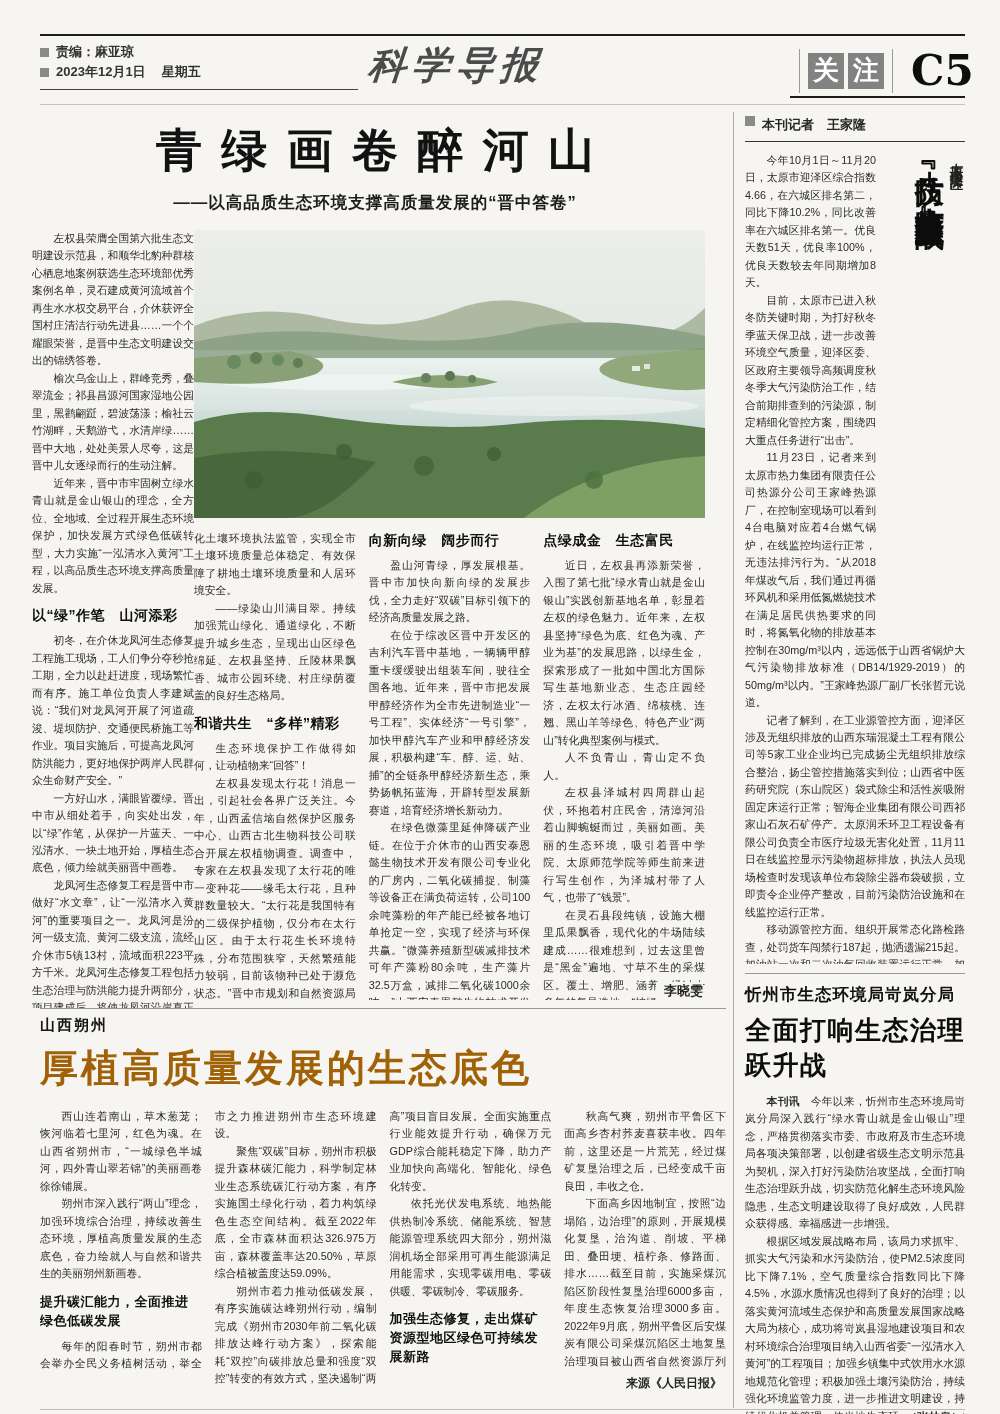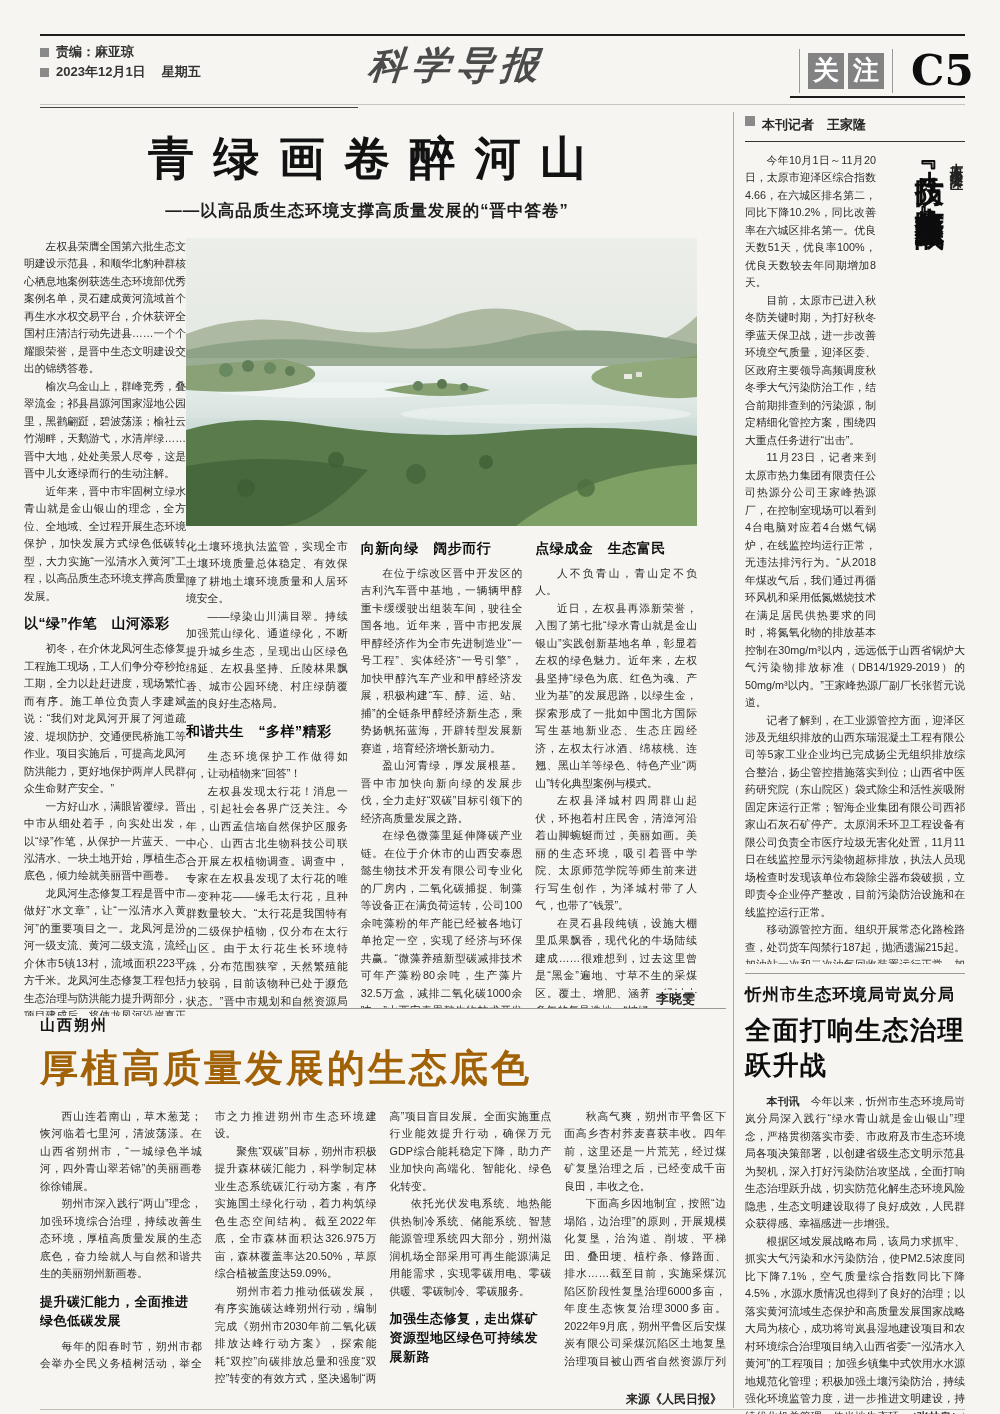--- a/index.html
+++ b/index.html
@@ -1,41 +1,41 @@
 <!DOCTYPE html>
 <html><head>
 <meta charset="utf-8">
 <style>
   html,body{margin:0;padding:0;background:#e8e7e4;}
   .page{position:relative;width:1000px;height:1414px;background:#f6f5f1;overflow:hidden;
         font-family:"Liberation Sans",sans-serif;color:#262626;}
   
   .rule-top{position:absolute;left:40px;right:35px;top:34px;height:2px;background:#1c1c1c;}
-  .ed-block{position:absolute;left:40px;top:42px;width:318px;border-bottom:1px solid #444;padding-bottom:25px;}
+  .ed-block{position:absolute;left:40px;top:42px;width:318px;border-bottom:1px solid #444;padding-bottom:7px;}
   .ed-row{font-size:13px;font-weight:700;color:#333;line-height:1.55;display:flex;align-items:center;}
   .sq{display:inline-block;width:9px;height:9px;background:#8a8a8a;margin-right:7px;flex:0 0 auto;}
   .wk{margin-left:16px;}
   .masthead{position:absolute;left:368px;top:40px;font-family:"DejaVu Serif",serif;font-style:italic;
             font-weight:bold;font-size:38px;color:#4b4b4b;letter-spacing:6px;transform:skewX(-5deg);}
   .section-area{position:absolute;left:793px;top:46px;display:flex;align-items:center;}
   .vline{width:1px;height:44px;background:#999;margin:0 6px;}
   .sec-box{width:36px;height:36px;background:#828282;color:#fff;font-weight:900;font-size:26px;
            display:flex;align-items:center;justify-content:center;margin:0 2px;}
   .page-no{font-family:"DejaVu Serif",serif;font-weight:bold;font-size:42px;color:#0e0e0e;margin-left:12px;}
   .sec-underline{position:absolute;left:790px;width:175px;top:96px;height:2px;background:#1c1c1c;}
   .header-underline{position:absolute;left:40px;right:35px;top:104px;height:1px;background:#c6c4bf;}
   .vdiv{position:absolute;left:733px;top:112px;height:1296px;width:1px;background:#adaba6;}
   .hdiv-left{position:absolute;left:40px;width:686px;top:1008px;height:1px;background:#9b9995;}
   .rule-bottom{position:absolute;left:40px;right:35px;top:1409px;height:1px;background:#bdbbb6;}
   
   .p{margin:0;text-indent:2em;font-size:10.8px;line-height:1.62;text-align:justify;color:#2b2b2b;}
   .p.cont{text-indent:0;}
   .sub{font-size:14px;font-weight:800;margin:10px 0 7px;letter-spacing:0.5px;color:#101010;}
   
-  .main{position:absolute;left:24px;top:116px;width:686px;height:892px;margin-top:8px;}
+  .main{position:absolute;left:32px;top:116px;width:686px;height:892px;}
   .main h1{margin:4px 0 10px;text-align:center;font-size:46px;font-weight:900;color:#121212;
            letter-spacing:0.42em;padding-left:0.42em;}
   .subtitle{text-align:center;font-size:16.5px;font-weight:700;letter-spacing:1px;color:#1d1d1d;}
   .m-body{display:flex;gap:0;margin-top:16px;}
   .m-col1{width:162px;height:778px;overflow:hidden;flex:0 0 auto;}
   .m-right{width:511px;flex:0 0 auto;}
   .photo{width:511px;height:288px;overflow:hidden;background:#dfe5e0;}
   .m-cols{display:flex;gap:13px;margin-top:12px;height:470px;overflow:hidden;position:relative;}
   .m-col{flex:1;height:100%;overflow:hidden;}
   .m-col .sub:first-child{margin-top:2px;}
@@ -55,21 +55,21 @@
   .xz-head{font-size:26px;font-weight:900;letter-spacing:1.5px;color:#0d0d0d;margin:7px 0 10px;}
   .xz-body{height:332px;overflow:hidden;position:relative;}
   .xz-sign{position:absolute;right:2px;bottom:0;font-weight:800;font-size:11.5px;background:#f6f5f1;padding-left:8px;}
   .lead-label{font-weight:800;}
   
   .sz{position:absolute;left:40px;top:1016px;width:686px;height:392px;}
   .sz-kicker{font-size:15px;font-weight:800;letter-spacing:2px;color:#161616;}
   .sz-head{font-size:38px;font-weight:900;letter-spacing:3px;margin:8px 0 14px;color:#a16207;}
   .sz-body{height:290px;column-count:4;column-gap:13px;overflow:hidden;}
   .sz-body .sub{font-size:13px;line-height:1.45;}
-  .sz-source{position:absolute;right:4px;bottom:0;font-weight:800;font-size:12px;background:#f6f5f1;padding-left:8px;}
+  .sz-source{position:absolute;right:4px;bottom:16px;font-weight:800;font-size:12px;background:#f6f5f1;padding-left:8px;}
 </style>
 </head>
 <body>
 
 <div class="page">
 
   <div class="rule-top"></div>
   <div class="ed-block">
     <div class="ed-row">
       <span class="sq"></span>
@@ -153,28 +153,28 @@
         <div class="m-cols">
           <div class="m-col">
               <p class="p cont">化土壤环境执法监管，实现全市土壤环境质量总体稳定、有效保障了耕地土壤环境质量和人居环境安全。</p>
               <p class="p">——绿染山川满目翠。持续加强荒山绿化、通道绿化，不断提升城乡生态，呈现出山区绿色绵延、左权县坚持、丘陵林果飘香、城市公园环绕、村庄绿荫覆盖的良好生态格局。</p>
               <h3 class="sub">和谐共生　“多样”精彩</h3>
               <p class="p">生态环境保护工作做得如何，让动植物来“回答”！</p>
               <p class="p">左权县发现太行花！消息一出，引起社会各界广泛关注。今年，山西孟信垴自然保护区服务中心、山西古北生物科技公司联合开展左权植物调查。调查中，专家在左权县发现了太行花的唯一变种花——缘毛太行花，且种群数量较大。“太行花是我国特有的二级保护植物，仅分布在太行山区。由于太行花生长环境特殊，分布范围狭窄，天然繁殖能力较弱，目前该物种已处于濒危状态。”晋中市规划和自然资源局林草中心工作人员赵雅峰介绍，太行花的发现标志着晋中市、左权县生态环境持续向好发展，生物多样性得到有效保护。</p>
             </div>
           <div class="m-col">
               <h3 class="sub">向新向绿　阔步而行</h3>
+              <p class="p">盈山河青绿，厚发展根基。晋中市加快向新向绿的发展步伐，全力走好“双碳”目标引领下的经济高质量发展之路。</p>
               <p class="p">在位于综改区晋中开发区的吉利汽车晋中基地，一辆辆甲醇重卡缓缓驶出组装车间，驶往全国各地。近年来，晋中市把发展甲醇经济作为全市先进制造业“一号工程”、实体经济“一号引擎”，加快甲醇汽车产业和甲醇经济发展，积极构建“车、醇、运、站、捕”的全链条甲醇经济新生态，乘势扬帆拓蓝海，开辟转型发展新赛道，培育经济增长新动力。</p>
-              <p class="p">盈山河青绿，厚发展根基。晋中市加快向新向绿的发展步伐，全力走好“双碳”目标引领下的经济高质量发展之路。</p>
               <p class="p">在绿色微藻里延伸降碳产业链。在位于介休市的山西安泰恩懿生物技术开发有限公司专业化的厂房内，二氧化碳捕捉、制藻等设备正在满负荷运转，公司100余吨藻粉的年产能已经被各地订单抢定一空，实现了经济与环保共赢。“微藻养殖新型碳减排技术可年产藻粉80余吨，生产藻片32.5万盒，减排二氧化碳1000余吨。”山西安泰恩懿生物技术开发有限公司技术员于杰说。</p>
             </div>
           <div class="m-col">
               <h3 class="sub">点绿成金　生态富民</h3>
+              <p class="p">近日，左权县再添新荣誉，入围了第七批“绿水青山就是金山银山”实践创新基地名单，彰显着左权的绿色魅力。近年来，左权县坚持“绿色为底、红色为魂、产业为基”的发展思路，以绿生金，探索形成了一批如中国北方国际写生基地新业态、生态庄园经济，左权太行冰酒、绵核桃、连翘、黑山羊等绿色、特色产业“两山”转化典型案例与模式。</p>
               <p class="p">人不负青山，青山定不负人。</p>
-              <p class="p">近日，左权县再添新荣誉，入围了第七批“绿水青山就是金山银山”实践创新基地名单，彰显着左权的绿色魅力。近年来，左权县坚持“绿色为底、红色为魂、产业为基”的发展思路，以绿生金，探索形成了一批如中国北方国际写生基地新业态、生态庄园经济，左权太行冰酒、绵核桃、连翘、黑山羊等绿色、特色产业“两山”转化典型案例与模式。</p>
               <p class="p">左权县泽城村四周群山起伏，环抱着村庄民舍，清漳河沿着山脚蜿蜒而过，美丽如画。美丽的生态环境，吸引着晋中学院、太原师范学院等师生前来进行写生创作，为泽城村带了人气，也带了“钱景”。</p>
               <p class="p">在灵石县段纯镇，设施大棚里瓜果飘香，现代化的牛场陆续建成……很难想到，过去这里曾是“黑金”遍地、寸草不生的采煤区。覆土、增肥、涵养，经过十多年的复垦造地，“披绿生金”变良田，灵石县用实际行动书写了废弃矿山重生记，现已造出连片良田2万余亩。目前，复垦区已经形成设施农业、牧草种植和奶牛养殖三大产业，实现生态效益、社会效益和经济效益的共赢。</p>
             </div>
           <div class="author">李晓雯</div>
         </div>
       </div>
     </div>
   </section>
 
   <aside class="right-col">
@@ -206,21 +206,21 @@
           </div>
         <div class="xz-sign">（张林泉）</div>
       </div>
     </section>
   </aside>
 
   <section class="sz">
     <div class="sz-kicker">山西朔州</div>
     <div class="sz-head">厚植高质量发展的生态底色</div>
     <div class="sz-body">
-        <p class="p">西山连着南山，草木葱茏；恢河临着七里河，清波荡漾。在山西省朔州市，“一城绿色半城河，四外青山翠若锦”的美丽画卷徐徐铺展。</p>
+        <p class="p">西山连着南山，草木葱茏；恢河临着七里河，红色为魂。在山西省朔州市，“一城绿色半城河，四外青山翠若锦”的美丽画卷徐徐铺展。</p>
         <p class="p">朔州市深入践行“两山”理念，加强环境综合治理，持续改善生态环境，厚植高质量发展的生态底色，奋力绘就人与自然和谐共生的美丽朔州新画卷。</p>
         <h3 class="sub">提升碳汇能力，全面推进绿色低碳发展</h3>
         <p class="p">每年的阳春时节，朔州市都会举办全民义务植树活动，举全市之力推进朔州市生态环境建设。</p>
         <p class="p">聚焦“双碳”目标，朔州市积极提升森林碳汇能力，科学制定林业生态系统碳汇行动方案，有序实施国土绿化行动，着力构筑绿色生态空间结构。截至2022年底，全市森林面积达326.975万亩，森林覆盖率达20.50%，草原综合植被盖度达59.09%。</p>
         <p class="p">朔州市着力推动低碳发展，有序实施碳达峰朔州行动，编制完成《朔州市2030年前二氧化碳排放达峰行动方案》，探索能耗“双控”向碳排放总量和强度“双控”转变的有效方式，坚决遏制“两高”项目盲目发展。全面实施重点行业能效提升行动，确保万元GDP综合能耗稳定下降，助力产业加快向高端化、智能化、绿色化转变。</p>
         <p class="p">依托光伏发电系统、地热能供热制冷系统、储能系统、智慧能源管理系统四大部分，朔州滋润机场全部采用可再生能源满足用能需求，实现零碳用电、零碳供暖、零碳制冷、零碳服务。</p>
         <h3 class="sub">加强生态修复，走出煤矿资源型地区绿色可持续发展新路</h3>
         <p class="p">秋高气爽，朔州市平鲁区下面高乡杏村荞麦喜获丰收。四年前，这里还是一片荒芜，经过煤矿复垦治理之后，已经变成千亩良田，丰收之仓。</p>
         <p class="p">下面高乡因地制宜，按照“边塌陷，边治理”的原则，开展规模化复垦，治沟道、削坡、平梯田、叠田埂、植柠条、修路面、排水……截至目前，实施采煤沉陷区阶段性复垦治理6000多亩，年度生态恢复治理3000多亩。2022年9月底，朔州平鲁区后安煤炭有限公司采煤沉陷区土地复垦治理项目被山西省自然资源厅列入西省20个国土空间生态修复项目示范案例。</p>
       </div>

